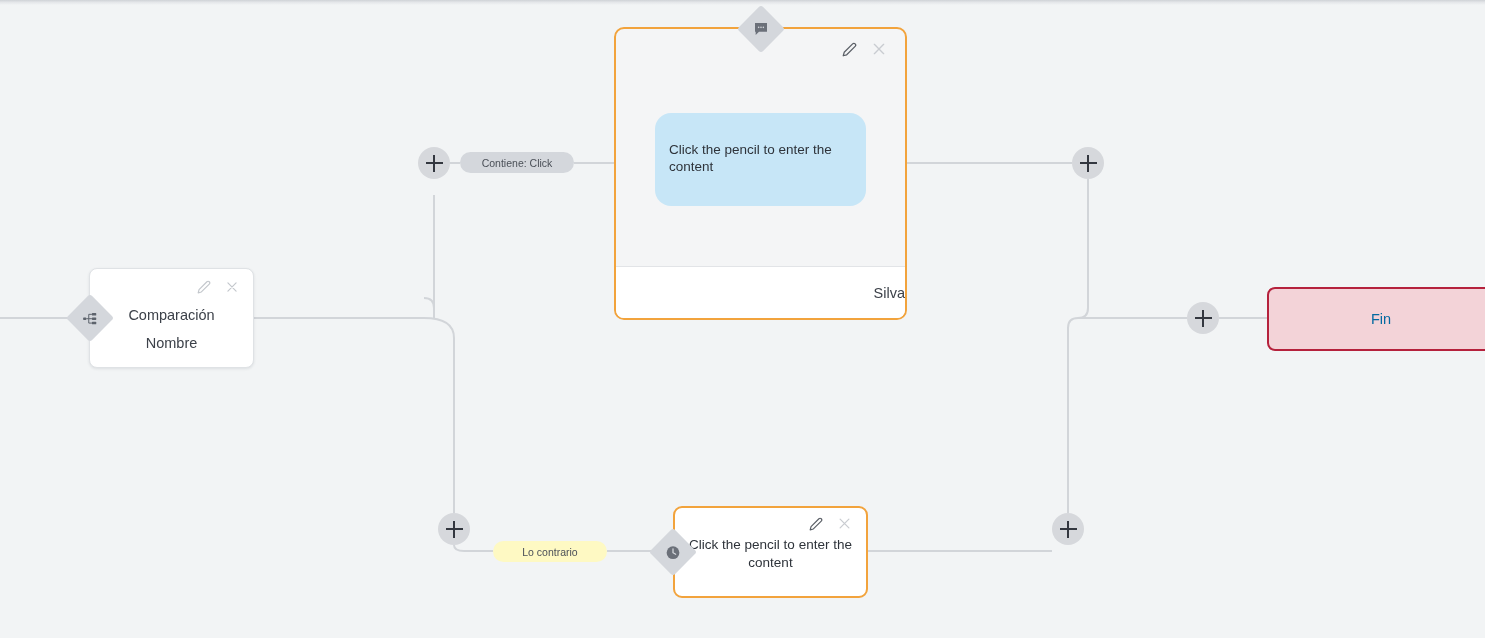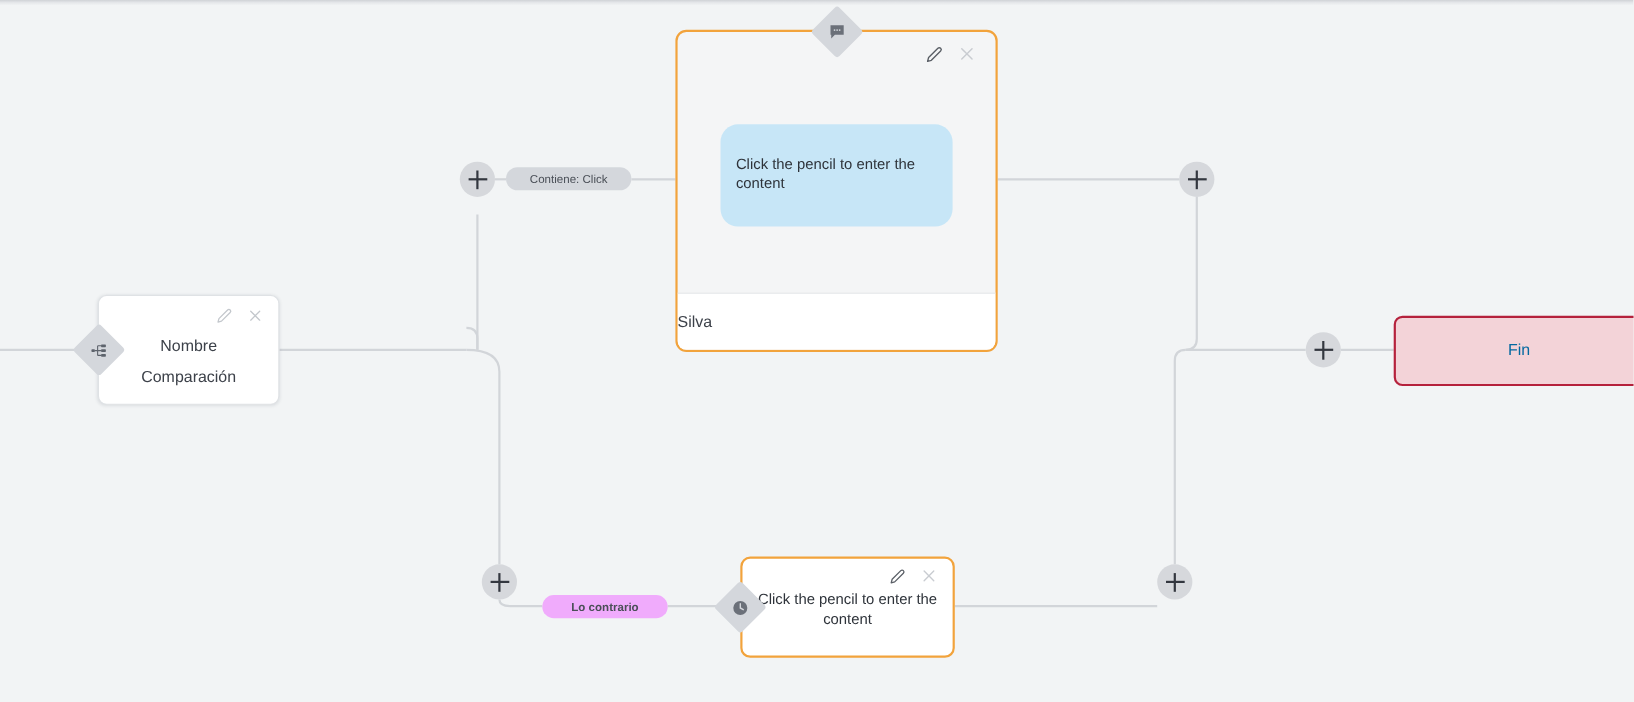--- a/index.html
+++ b/index.html
@@ -71,21 +71,21 @@
     border-radius: 16px;
     padding: 28px 14px 14px 14px;
     color: #2e333a;
     font-size: 13.5px;
     line-height: 17px;
   }
   #message-footer {
     position: absolute; left: 0; right: 0; bottom: 0; height: 52px;
     background: #ffffff;
     border-top: 1px solid #e2e4e7;
-    display: flex; align-items: center; justify-content: flex-start;
+    display: flex; align-items: center; justify-content: flex-end;
     color: #3c4149; font-size: 14.5px;
   }
   #diamond-message { left: 744px; top: 12px; }
 
   
   #node-delay {
     left: 673px; top: 506px; width: 195px; height: 92px;
     background: #ffffff;
     border: 2px solid #f2a33c;
     border-radius: 9px;
@@ -126,22 +126,21 @@
     color: #4a4f57;
     display: flex; align-items: center; justify-content: center;
     white-space: nowrap;
   }
   #label-contiene {
     left: 460px; top: 152px; width: 114px; height: 21px;
     background: #d4d7dc;
   }
   #label-contrario {
     left: 493px; top: 541px; width: 114px; height: 21px;
-    background: #f0abfc;
-    font-weight: bold;
+    background: #fef9c3;
   }
 </style>
 </head>
 <body>
 
 <div id="canvas">
 
   <div id="top-shadow"></div>
 
   <svg id="edges" viewBox="0 0 1485 638" xmlns="http://www.w3.org/2000/svg">
@@ -183,22 +182,22 @@
           <path d="M17 3a2.8 2.8 0 1 1 4 4L7.5 20.5 2 22l1.5-5.5L17 3z"></path>
         </svg>
       </span>
       <span class="ico-x">
         <svg width="14" height="14" viewBox="0 0 24 24" fill="none" stroke="#c3c7cc" stroke-width="2" stroke-linecap="round">
           <path d="M5 5 L19 19 M19 5 L5 19"></path>
         </svg>
       </span>
     </div>
     <div id="comparacion-text">
+      <div>Comparación</div>
       <div>Nombre</div>
-      <div>Comparación</div>
     </div>
   </div>
   <div class="diamond" id="diamond-comparacion">
     <span class="gl">
       <svg width="15" height="15" viewBox="0 0 24 24" fill="#5d636c">
         <rect x="1" y="10" width="5" height="4" rx="1"></rect>
         <rect x="15" y="3" width="7" height="4" rx="1"></rect>
         <rect x="15" y="10" width="7" height="4" rx="1"></rect>
         <rect x="15" y="17" width="7" height="4" rx="1"></rect>
         <path d="M6 12 h4 M10 5 v14 M10 5 h5 M10 12 h5 M10 19 h5" stroke="#5d636c" stroke-width="1.6" fill="none"></path>

